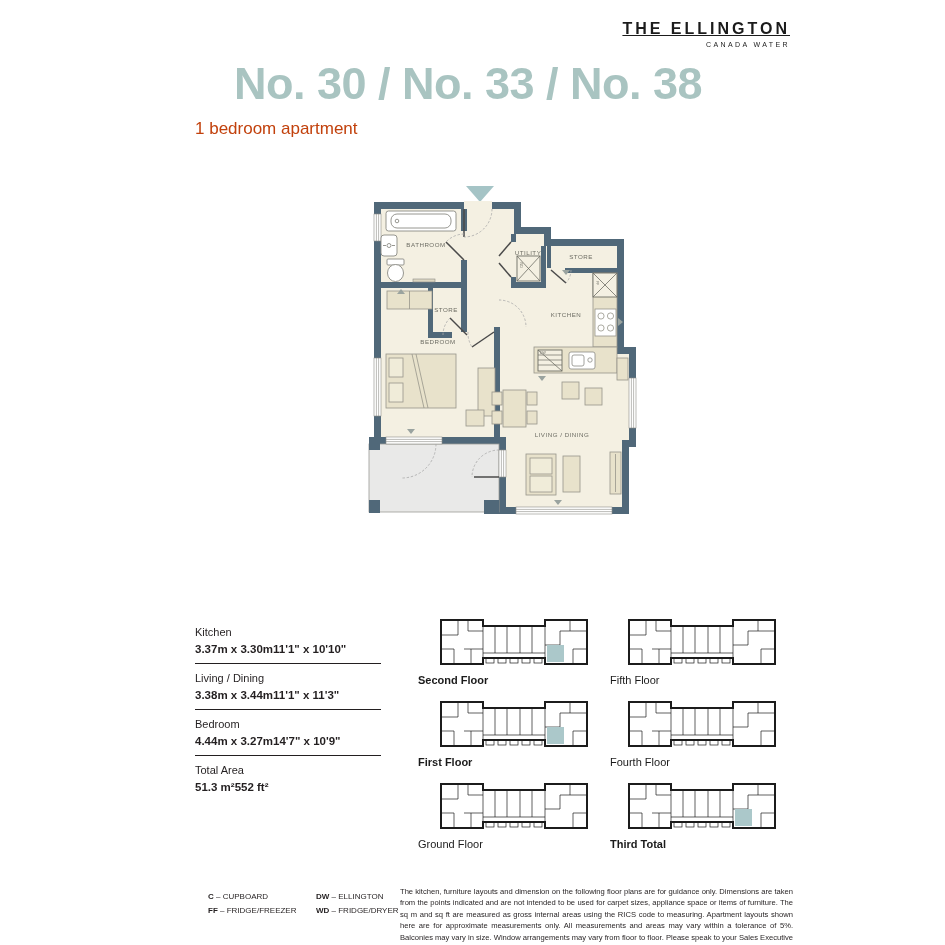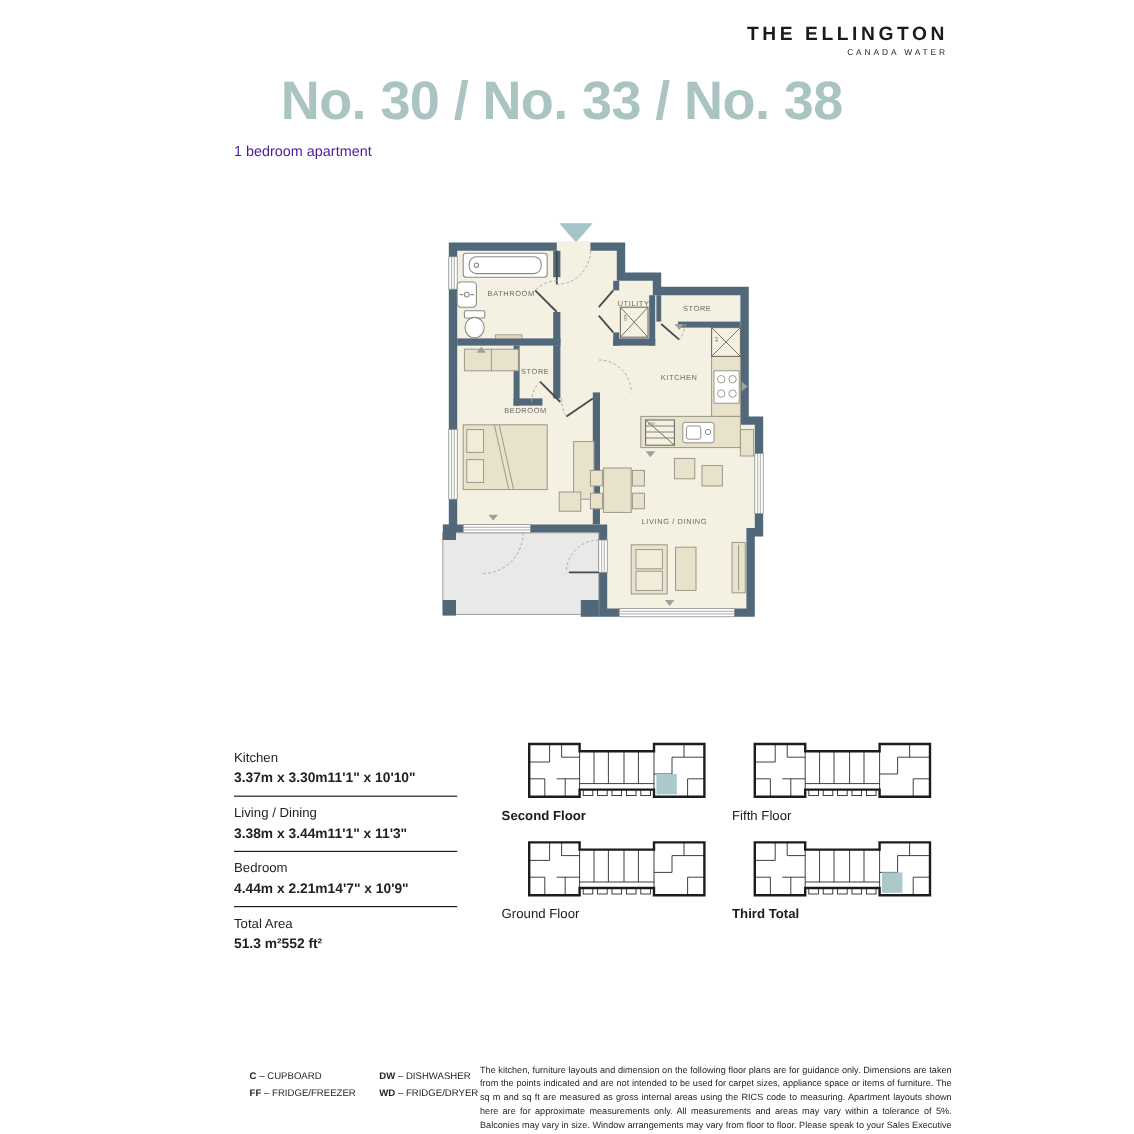--- a/index.html
+++ b/index.html
@@ -1,26 +1,26 @@
 <!DOCTYPE html>
 <html><head>
 <meta charset="utf-8">
 <style>
   html,body{margin:0;padding:0;background:#fff;}
   .page{position:relative;width:945px;height:945px;background:#ffffff;overflow:hidden;
         font-family:"Liberation Sans",sans-serif;color:#231f20;}
 
   
   .logo{position:absolute;top:20px;right:155px;text-align:right;}
-  .logo-name{font-size:16px;font-weight:bold;letter-spacing:3px;color:#1b1b1b;}
+  .logo-name{font-size:16px;font-weight:bold;letter-spacing:3px;color:#1b1b1b;text-decoration:underline;}
   .logo-sub{font-size:7px;letter-spacing:2.4px;color:#1b1b1b;margin-top:3px;}
 
   .title{position:absolute;left:194px;top:58px;font-size:45px;font-weight:bold;
          color:#a9c4c1;letter-spacing:-0.5px;white-space:nowrap;margin-left:40px;}
-  .subtitle{position:absolute;left:195px;top:119px;font-size:12px;color:#4c1d95;}
+  .subtitle{position:absolute;left:195px;top:119px;font-size:17px;color:#c2410c;}
 
   
   .plan-wrap{position:absolute;left:366px;top:182px;width:280px;height:346px;}
 
   
   .dims{position:absolute;left:195px;top:626px;width:186px;}
   .dim-name{font-size:11px;line-height:13px;margin-bottom:4px;}
   .dim-vals{display:flex;justify-content:flex-start;font-weight:bold;
             font-size:11.5px;line-height:13px;}
   .dim-rule{border-bottom:1.4px solid #231f20;margin:7px 0 8px 0;}
@@ -280,21 +280,21 @@
       <div class="dim-name">Living / Dining</div>
       <div class="dim-vals">
         <span>3.38m x 3.44m</span>
         <span>11'1" x 11'3"</span>
       </div>
       <div class="dim-rule"></div>
     </div>
     <div class="dim-section">
       <div class="dim-name">Bedroom</div>
       <div class="dim-vals">
-        <span>4.44m x 2.21m</span>
+        <span>4.44m x 3.27m</span>
         <span>14'7" x 10'9"</span>
       </div>
       <div class="dim-rule"></div>
     </div>
     <div class="dim-section last">
       <div class="dim-name">Total Area</div>
       <div class="dim-vals">
         <span>51.3 m²</span>
         <span>552 ft²</span>
       </div>
@@ -332,20 +332,34 @@
     <div class="key-cell">
       <svg width="152" height="54" viewBox="0 0 152 54">
         <use href="#bldg"></use>
           <rect x="109" y="30" width="17" height="17" fill="#abc8ca" style="display: none;"></rect>
       </svg>
       <div class="key-label">Fifth Floor</div>
     </div>
     <div class="key-cell">
       <svg width="152" height="54" viewBox="0 0 152 54">
         <use href="#bldg"></use>
+          <rect x="109" y="30" width="17" height="17" fill="#abc8ca"></rect>
+      </svg>
+      <div class="key-label bold">First Floor</div>
+    </div>
+    <div class="key-cell">
+      <svg width="152" height="54" viewBox="0 0 152 54">
+        <use href="#bldg"></use>
+          <rect x="109" y="30" width="17" height="17" fill="#abc8ca" style="display: none;"></rect>
+      </svg>
+      <div class="key-label">Fourth Floor</div>
+    </div>
+    <div class="key-cell">
+      <svg width="152" height="54" viewBox="0 0 152 54">
+        <use href="#bldg"></use>
           <rect x="109" y="30" width="17" height="17" fill="#abc8ca" style="display: none;"></rect>
       </svg>
       <div class="key-label">Ground Floor</div>
     </div>
     <div class="key-cell">
       <svg width="152" height="54" viewBox="0 0 152 54">
         <use href="#bldg"></use>
           <rect x="109" y="30" width="17" height="17" fill="#abc8ca"></rect>
       </svg>
       <div class="key-label bold">Third Total</div>
@@ -356,21 +370,21 @@
     <div class="legend-col">
       <div class="legend-item">
         <b>C</b>&nbsp;<span>– CUPBOARD</span>
       </div>
       <div class="legend-item">
         <b>FF</b>&nbsp;<span>– FRIDGE/FREEZER</span>
       </div>
     </div>
     <div class="legend-col">
       <div class="legend-item">
-        <b>DW</b>&nbsp;<span>– DISHWASHER</span>
+        <b>DW</b>&nbsp;<span>– ELLINGTON</span>
       </div>
       <div class="legend-item">
         <b>WD</b>&nbsp;<span>– FRIDGE/DRYER</span>
       </div>
     </div>
   </div>
 
   <div class="disclaimer">The kitchen, furniture layouts and dimension on the following floor plans are for guidance only. Dimensions are taken from the points indicated and are not intended to be used for carpet sizes, appliance space or items of furniture.  The sq m and sq ft are measured as gross internal areas using the RICS code to measuring. Apartment layouts shown here are for approximate measurements only.  All measurements and areas may vary within a tolerance of 5%. Balconies may vary in size. Window arrangements may vary from floor to floor.  Please speak to your Sales Executive for details.</div>
 
 </div>

